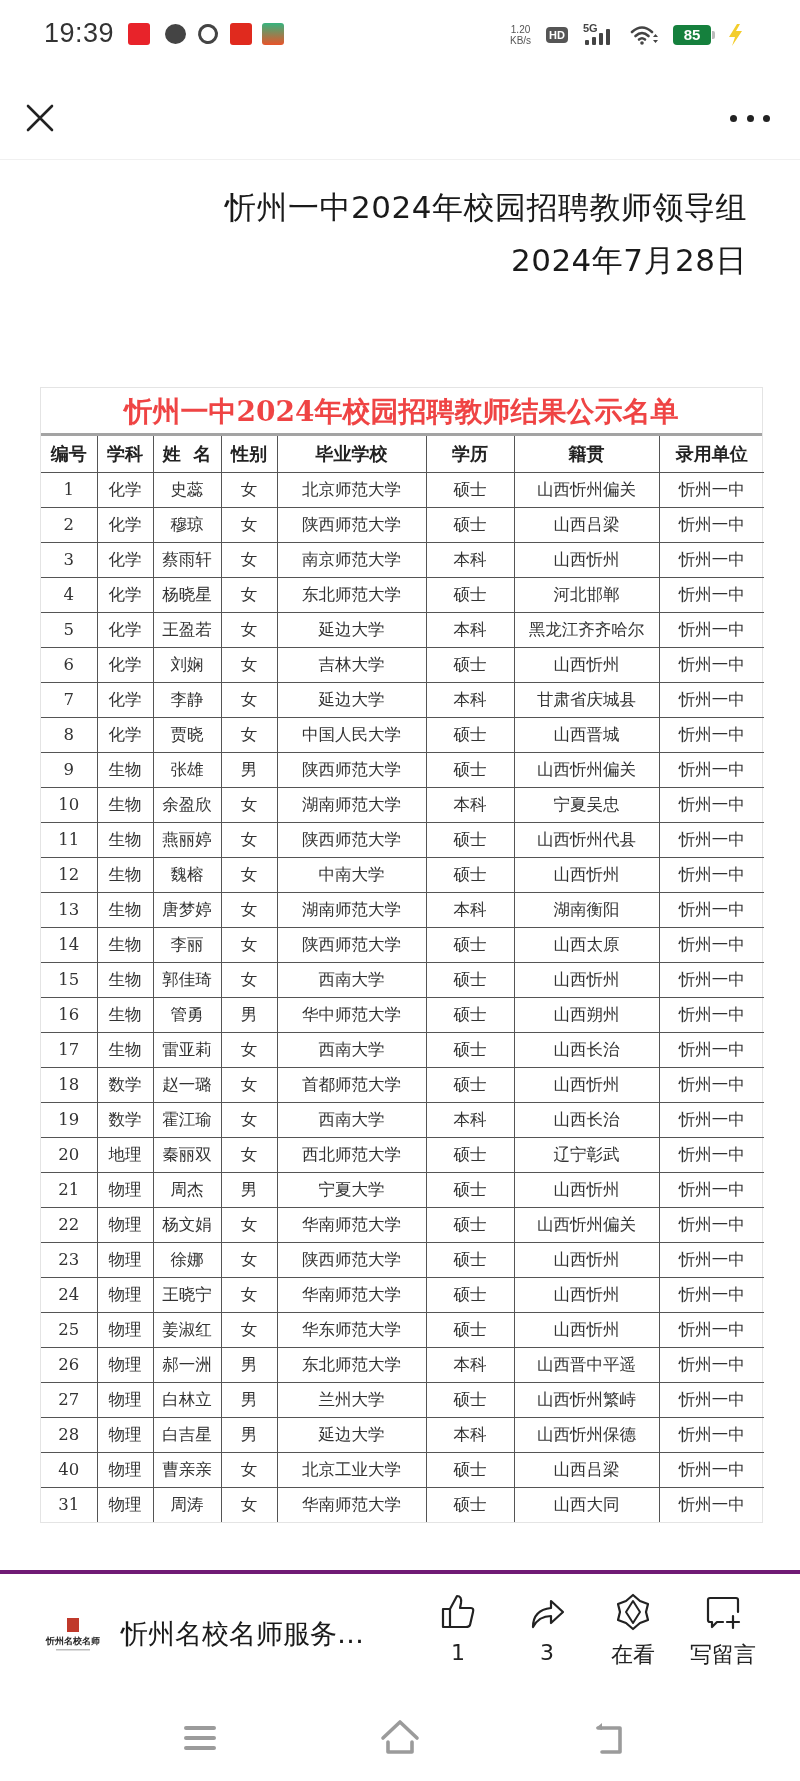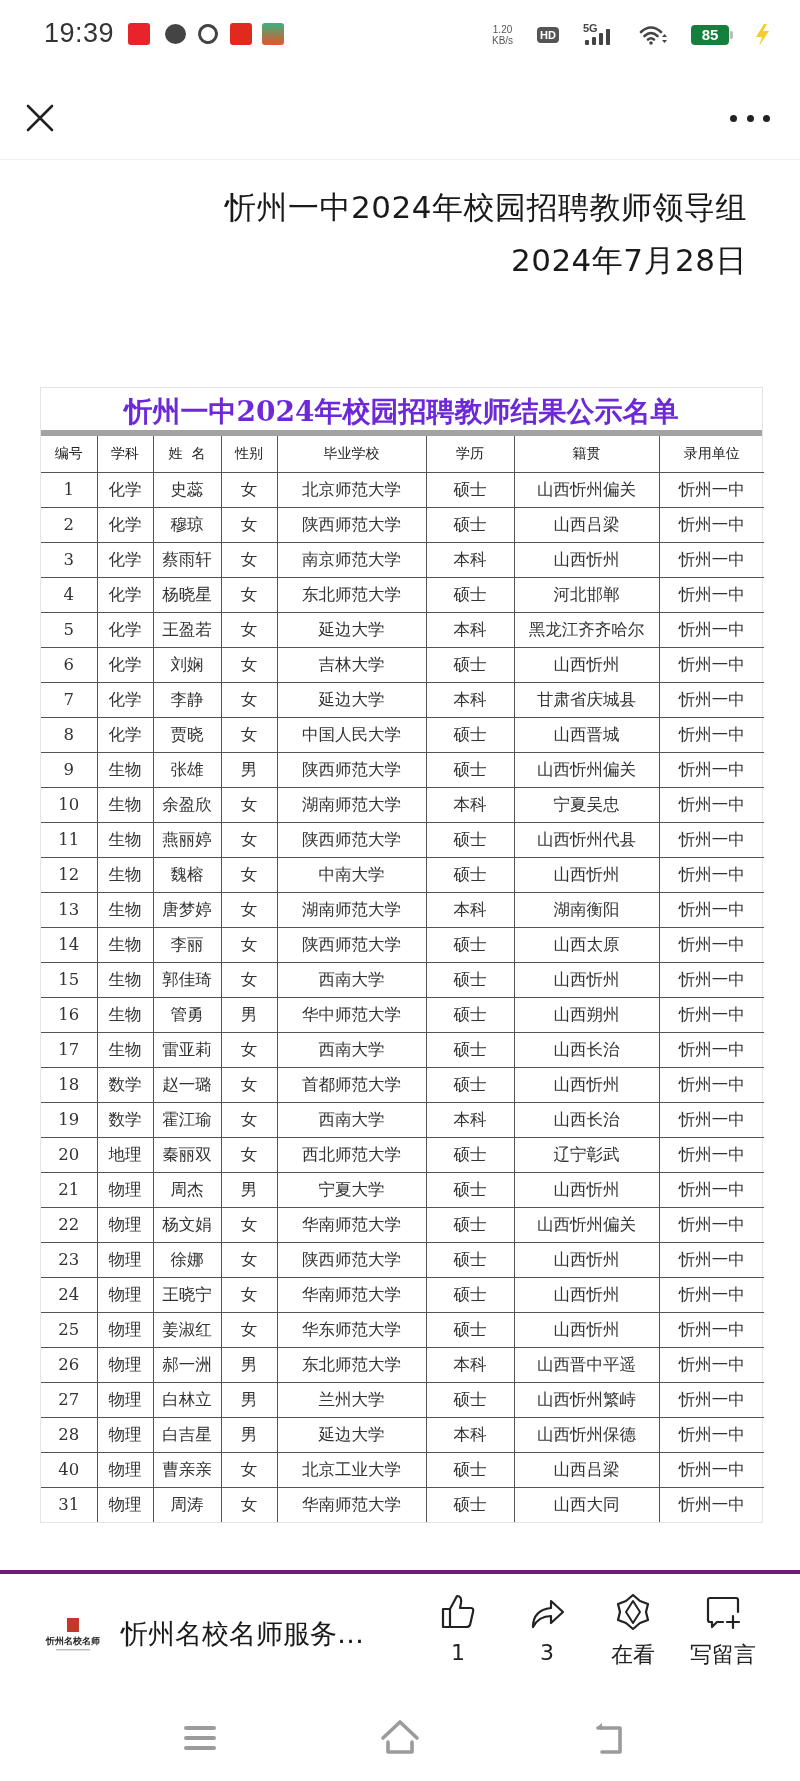--- a/index.html
+++ b/index.html
@@ -5,21 +5,21 @@
   * { box-sizing: border-box; margin: 0; padding: 0; }
   html, body { width: 800px; height: 1781px; background: #ffffff; overflow: hidden; }
   body { position: relative; font-family: "DejaVu Sans", "Liberation Sans", sans-serif; color: #111; }
 
   
   .statusbar { position: absolute; left: 0; top: 0; width: 800px; height: 70px; }
   .sb-time { position: absolute; left: 44px; top: 18px; font-size: 27px; color: #333; letter-spacing: 0.5px; font-family: "Liberation Sans", sans-serif; }
   .sb-app { position: absolute; top: 23px; width: 22px; height: 22px; border-radius: 3px; }
   .sb-bubble { position: absolute; top: 24px; width: 21px; height: 20px; border-radius: 50%; background: #444; }
   .sb-ring { position: absolute; top: 24px; width: 20px; height: 20px; border: 3px solid #444; border-radius: 50%; transform: rotate(-30deg); }
-  .sb-right { position: absolute; right: 29px; top: 20px; height: 30px; display: flex; align-items: center; gap: 24px; }
+  .sb-right { position: absolute; right: 56px; top: 20px; height: 30px; display: flex; align-items: center; gap: 15px; }
   .sb-speed { font-size: 10px; line-height: 11px; color: #555; text-align: center; font-family: "Liberation Sans", sans-serif; }
   .sb-hd { background: #555; color: #fff; font-size: 11px; font-weight: bold; padding: 2px 3px; border-radius: 4px; font-family: "Liberation Sans", sans-serif; }
   .sb-5g { position: relative; width: 32px; height: 24px; }
   .sb-5g .lbl { position: absolute; left: 0; top: -1px; font-size: 11px; font-weight: bold; color: #444; font-family: "Liberation Sans", sans-serif; }
   .sb-5g .bar { position: absolute; bottom: 2px; width: 4px; background: #444; border-radius: 1px; }
   .sb-wifi { width: 28px; height: 22px; }
   .sb-batt { position: relative; width: 38px; height: 20px; background: #15803d; border-radius: 4px; color: #fff; font-weight: bold; font-size: 15px; text-align: center; line-height: 20px; font-family: "Liberation Sans", sans-serif; }
   .sb-batt::after { content: ""; position: absolute; right: -4px; top: 6px; width: 3px; height: 8px; background: #bbb; border-radius: 0 2px 2px 0; }
   .sb-charge { width: 18px; height: 24px; }
 
@@ -29,24 +29,24 @@
   .more-btn { position: absolute; right: 30px; top: 28px; width: 40px; height: 20px; display: flex; justify-content: space-between; align-items: center; cursor: pointer; }
   .more-btn span { width: 7px; height: 7px; background: #222; border-radius: 50%; }
 
   
   .sig { position: absolute; right: 53px; text-align: right; font-size: 31px; color: #1a1a1a; font-family: "DejaVu Sans", sans-serif; letter-spacing: 0.5px; }
   .sig.org { top: 187px; }
   .sig.date { top: 240px; }
 
   
   .table-wrap { position: absolute; left: 40px; top: 387px; width: 723px; border: 1px solid #e4e4e4; background: #fff; }
-  .table-title { height: 48px; line-height: 48px; text-align: center; font-family: "DejaVu Serif", "Liberation Serif", serif; font-weight: bold; font-size: 28px; color: #6d28d9; border-bottom: 6px solid #a3a3a3; }
+  .table-title { height: 48px; line-height: 48px; text-align: center; font-family: "DejaVu Serif", "Liberation Serif", serif; font-weight: bold; font-size: 28px; color: #ef4444; border-bottom: 3px solid #a3a3a3; }
   table { border-collapse: collapse; width: 723px; table-layout: fixed; font-family: "DejaVu Serif", "Liberation Serif", serif; }
   th, td { border: 1px solid #555; text-align: center; vertical-align: middle; color: #222; white-space: nowrap; overflow: hidden; }
-  th { height: 36px; font-size: 14px; font-weight: normal; }
+  th { height: 36px; font-size: 18px; font-weight: bold; }
   td { height: 35px; font-size: 16.5px; font-weight: normal; color: #333; }
   tr > :first-child { border-left: none; }
   tr > :last-child { border-right: none; }
   tbody tr:last-child td { border-bottom: none; }
   thead th { border-top: none; }
 
   
   .bottombar { position: absolute; left: 0; top: 1570px; width: 800px; height: 110px; border-top: 4px solid #701a75; background: #fff; }
   .account-logo { position: absolute; left: 40px; top: 42px; width: 66px; height: 40px; }
   .account-name { position: absolute; left: 121px; top: 42px; font-size: 27px; color: #1a1a1a; font-family: "DejaVu Sans", sans-serif; white-space: nowrap; cursor: pointer; }

